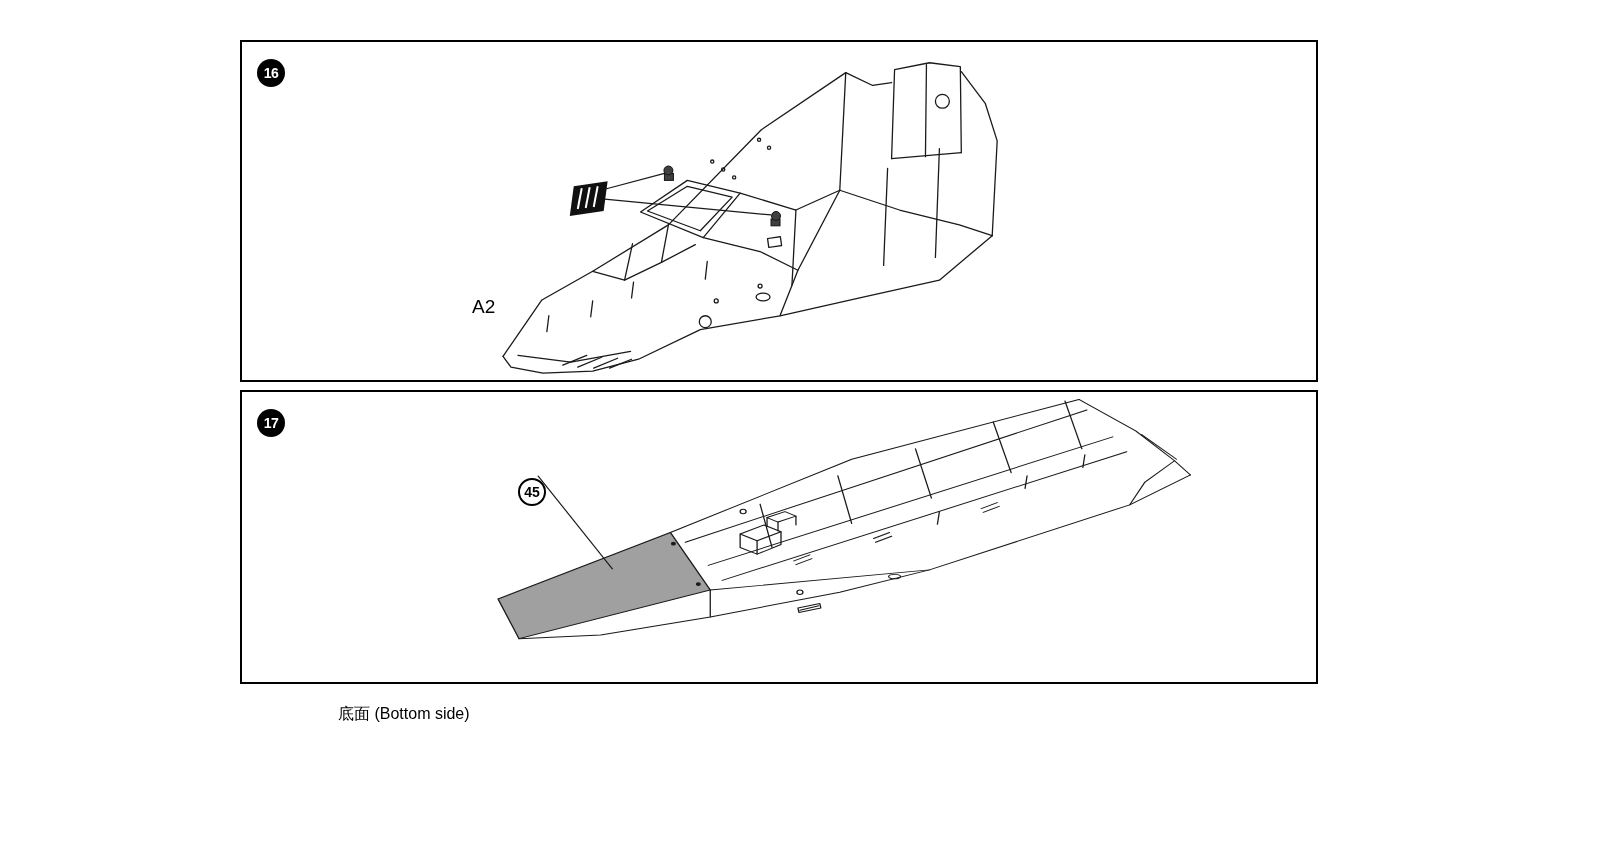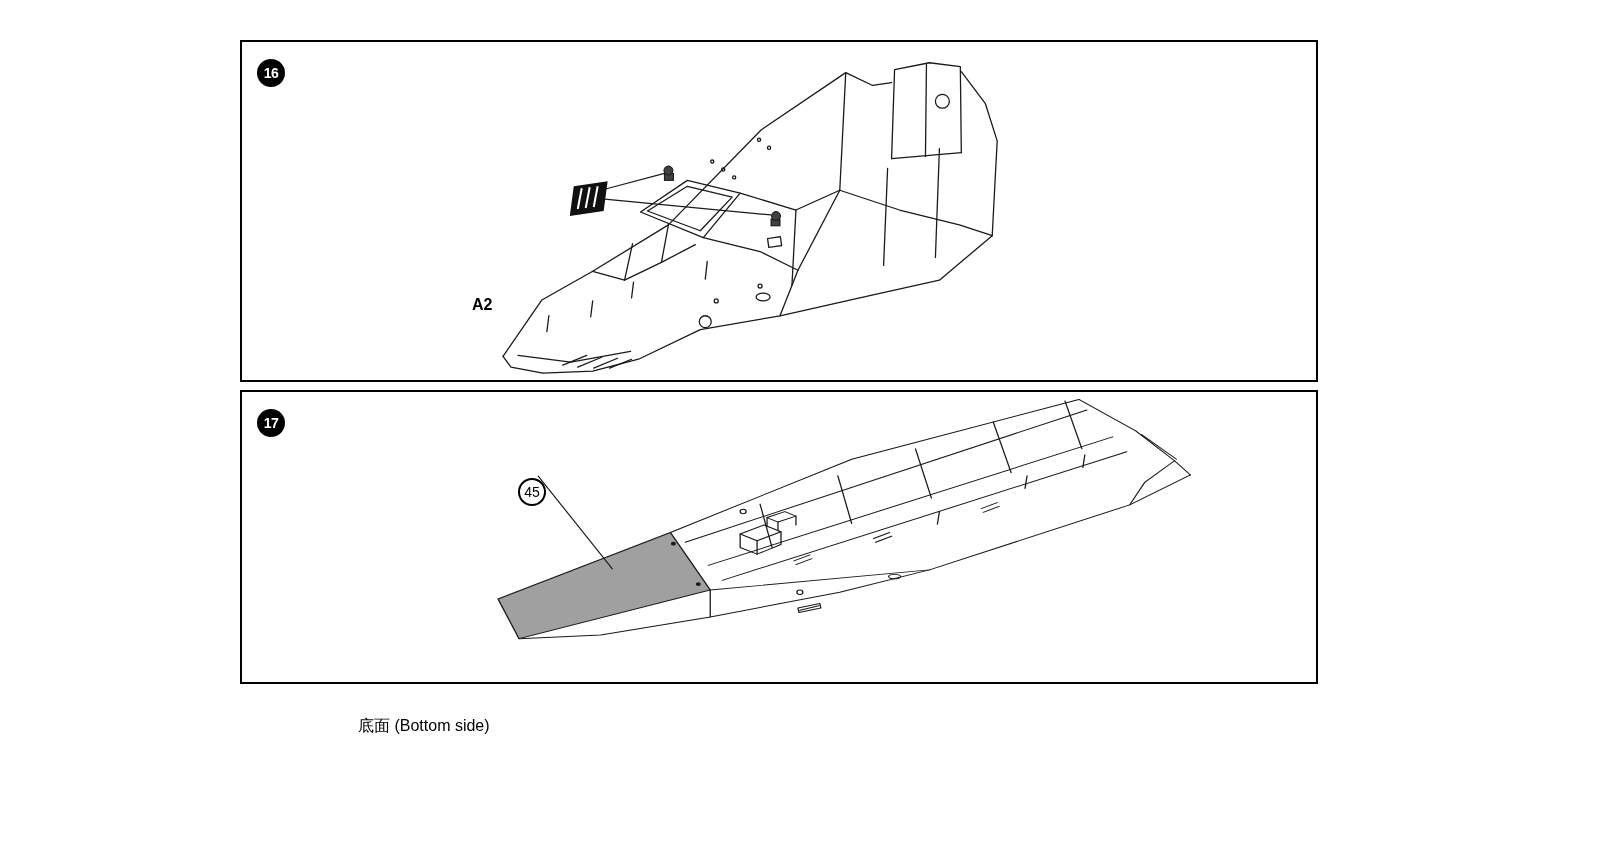--- a/index.html
+++ b/index.html
@@ -29,42 +29,41 @@
     color: #fff;
     display: flex; align-items: center; justify-content: center;
     font-size: 14px; font-weight: bold;
     letter-spacing: -0.5px;
     z-index: 3;
   }
 
   .part-label {
     position: absolute;
     left: 230px; top: 254px;
-    font-size: 16px; font-weight: bold;
+    font-size: 19px; font-weight: normal;
     z-index: 3;
   }
 
   .part-callout {
     position: absolute;
     left: 276px; top: 86px;
     width: 28px; height: 28px;
     border-radius: 50%;
     border: 2px solid #000;
     background: #fff;
     display: flex; align-items: center; justify-content: center;
-    font-size: 14px; font-weight: normal;
+    font-size: 14px; font-weight: bold;
     z-index: 3;
   }
 
   .caption {
     position: absolute;
-    left: 96px; top: 324px;
+    left: 96px; top: 312px;
     font-size: 16px;
     z-index: 3;
-    margin-left: 20px;
   }
 </style>
 </head>
 <body>
 
 <div class="sheet">
 
   <section class="panel panel-top">
     <div class="step-badge">16</div>
 

